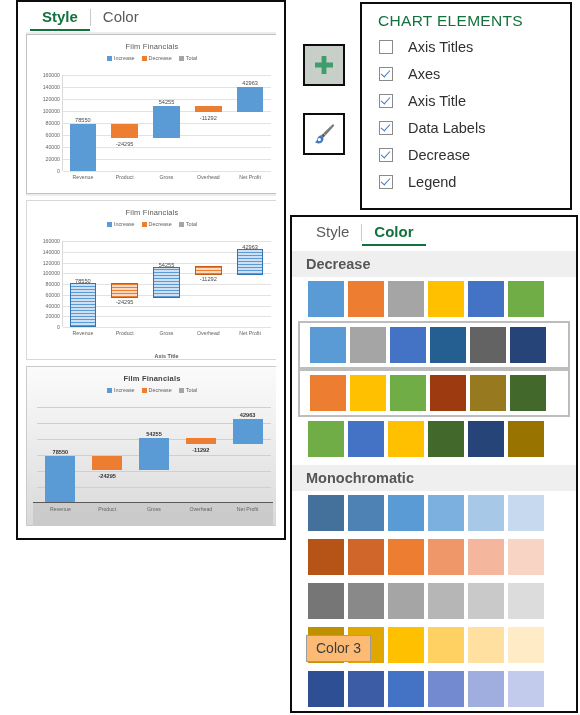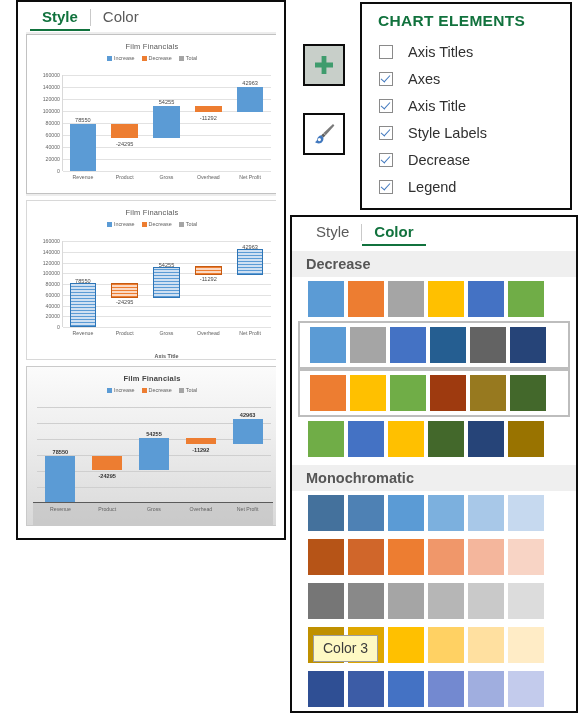--- a/index.html
+++ b/index.html
@@ -49,40 +49,40 @@
   .bar.hi{background:#5b9bd5;background-image:repeating-linear-gradient(0deg,#5b9bd5 0 1px,#cfe0f2 1px 3px);border:1px solid #2e75b6;}
   .bar.hd{background:#ed7d31;background-image:repeating-linear-gradient(0deg,#ed7d31 0 1px,#fbd9c3 1px 3px);border:1px solid #c55a11;}
   .dl{position:absolute;left:0;right:0;text-align:center;font-size:5.6px;color:#4a4a4a;white-space:nowrap;}
   .dl.b{font-weight:bold;color:#333;}
   .axt{position:absolute;left:35px;right:2px;bottom:-10px;text-align:center;font-size:5.4px;font-weight:bold;color:#5a5a5a;}
   .xband{position:absolute;left:0;right:0;bottom:0;height:22px;background:rgba(190,190,190,.55);}
   .xline{position:absolute;left:0;right:0;bottom:22px;height:1px;background:#5a5a5a;}
 
   
   #ce-panel{left:360px;top:2px;width:212px;height:208px;border:2px solid #0c0c0c;}
-  #ce-title{font-size:15.5px;font-weight:bold;color:#11723d;letter-spacing:.3px;margin:8px 0 8px 16px;}
+  #ce-title{font-size:15.5px;font-weight:normal;color:#11723d;letter-spacing:.3px;margin:8px 0 3px 16px;}
   .ce-row{display:flex;align-items:center;height:27px;padding-left:17px;}
   .cb{width:14px;height:14px;border:1px solid #8a8a8a;background:#fff;box-sizing:border-box;
       position:relative;flex:none;}
   .cb.on::after{content:"";position:absolute;left:3px;top:0px;width:4px;height:8px;
       border:solid #4178be;border-width:0 1.6px 1.6px 0;transform:rotate(42deg);}
   .ce-lb{font-size:14.5px;color:#303030;margin-left:15px;}
 
   .sq-btn{position:absolute;width:42px;height:42px;border:2px solid #0c0c0c;box-sizing:border-box;
           display:flex;align-items:center;justify-content:center;background:#fff;}
   #plus-btn{left:303px;top:44px;background:#c8cfc9;}
   #brush-btn{left:303px;top:113px;}
 
   
   #color-panel{left:290px;top:215px;width:288px;height:498px;}
   .sec{background:#efefef;font-size:14.5px;font-weight:bold;color:#565656;padding:5px 0 5px 14px;margin-top:4px;}
   .prow{display:flex;gap:4px;padding:4px 0 4px 16px;position:relative;box-sizing:border-box;}
   .prow.sel{border:2px solid #bdbdbd;margin:0 6px;padding-left:10px;}
   .sw{width:36px;height:36px;flex:none;}
-  .tip{position:absolute;left:21px;top:418px;background:#fef9c3;border:1px solid #9d9d9d;
+  .tip{position:absolute;left:14px;top:418px;background:#fdba74;border:1px solid #9d9d9d;
        font-size:14px;color:#3c3c3c;padding:4px 9px 5px 9px;z-index:9;white-space:nowrap;}
 </style>
 </head>
 <body>
 
 <div class="panel" id="style-panel">
   <div class="tabs">
     <div class="tab active">Style</div>
     <div class="tab-div"></div>
     <div class="tab">Color</div>
@@ -293,21 +293,21 @@
   <div class="ce-row">
     <span class="cb on"></span>
     <span class="ce-lb">Axes</span>
   </div>
   <div class="ce-row">
     <span class="cb on"></span>
     <span class="ce-lb">Axis Title</span>
   </div>
   <div class="ce-row">
     <span class="cb on"></span>
-    <span class="ce-lb">Style Labels</span>
+    <span class="ce-lb">Data Labels</span>
   </div>
   <div class="ce-row">
     <span class="cb on"></span>
     <span class="ce-lb">Decrease</span>
   </div>
   <div class="ce-row">
     <span class="cb on"></span>
     <span class="ce-lb">Legend</span>
   </div>
 </div>

